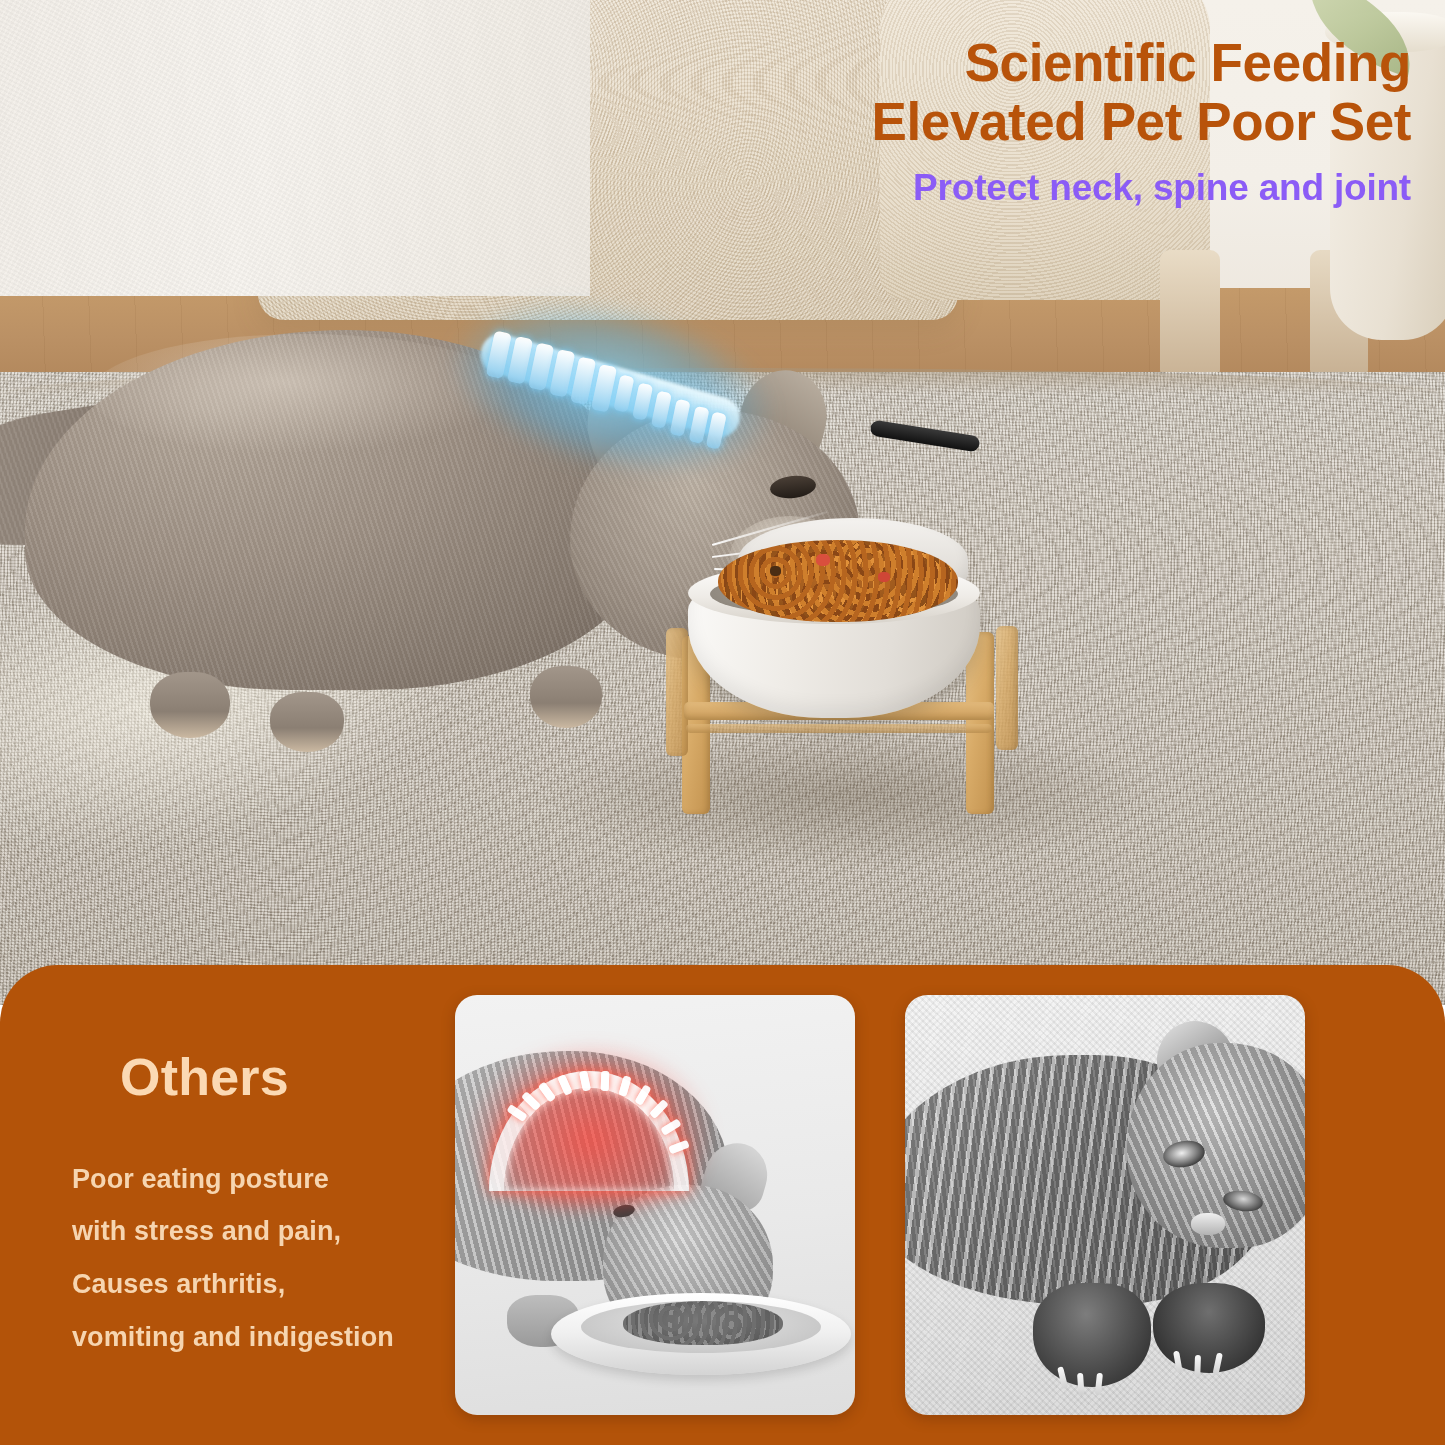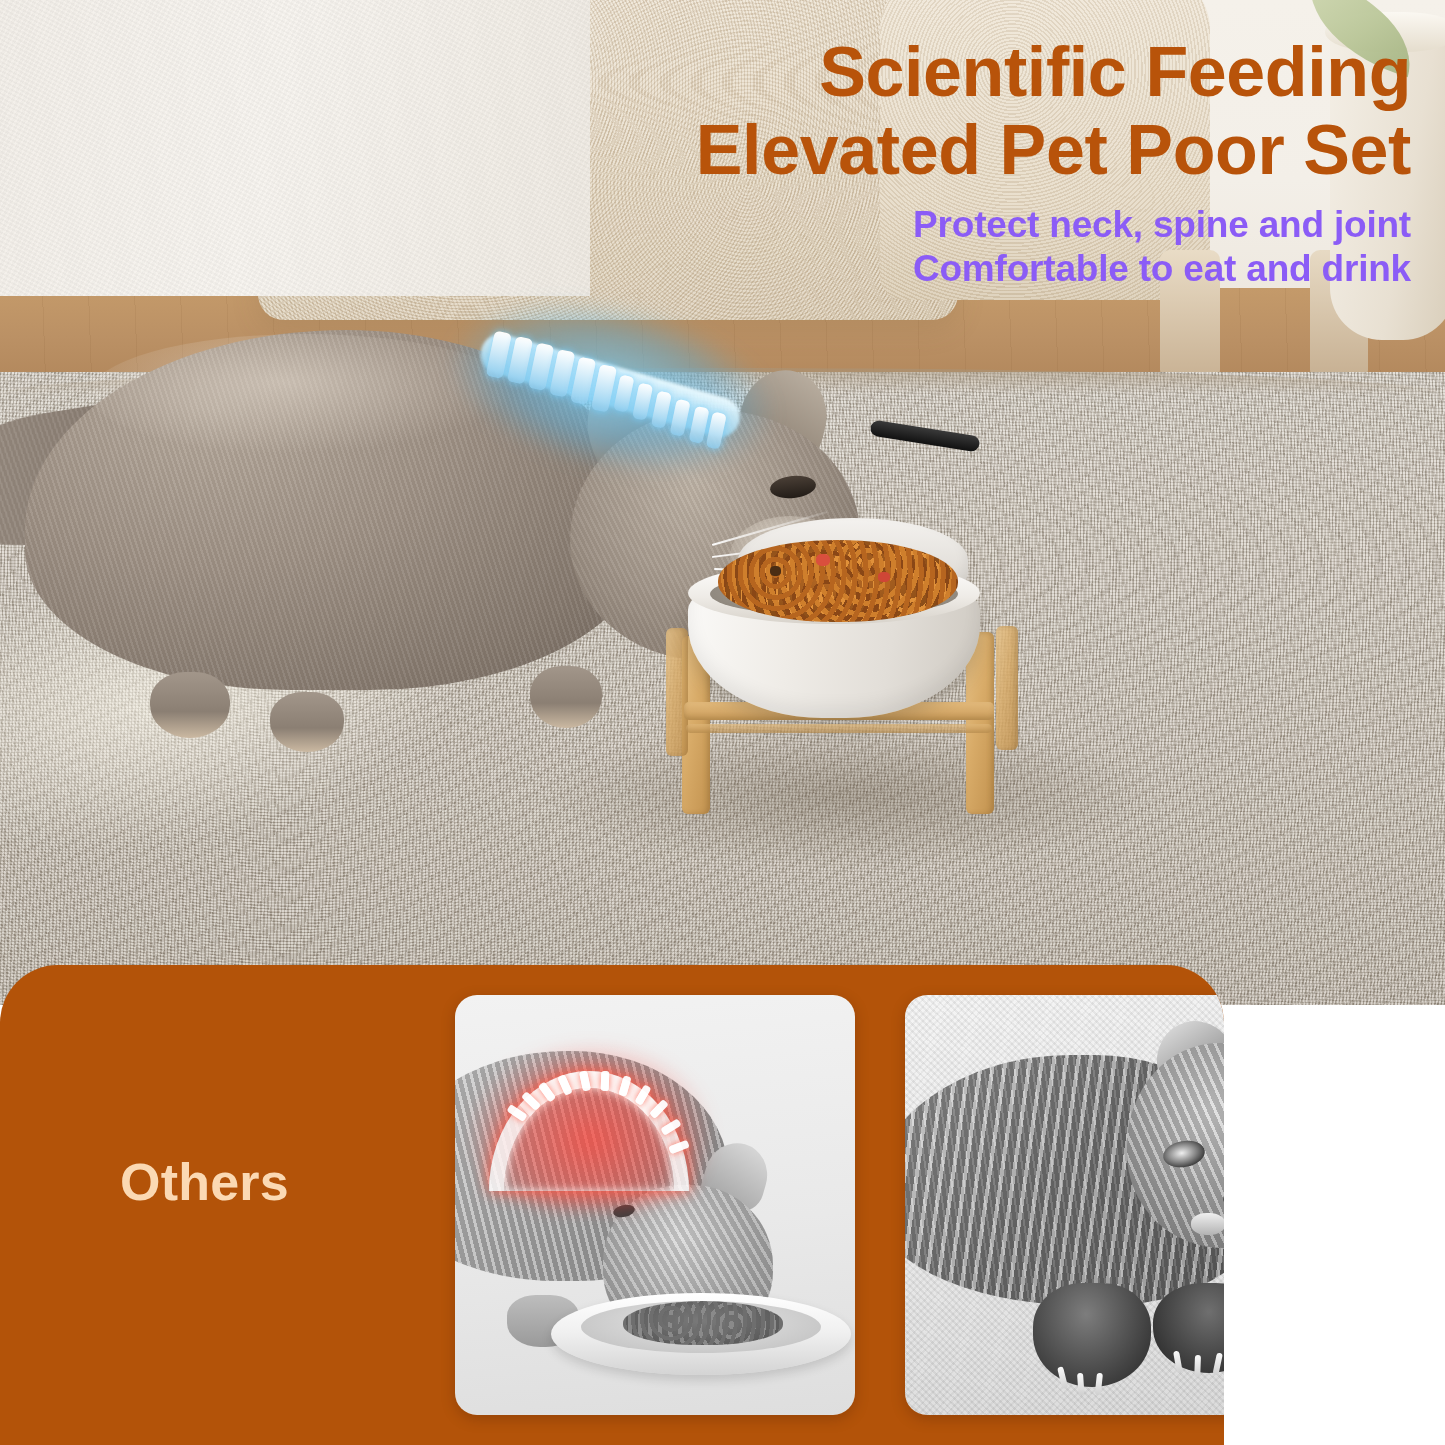--- a/index.html
+++ b/index.html
@@ -236,32 +236,32 @@
     border-radius:10px; transform:rotate(9deg);
     background:linear-gradient(180deg,#3a3a3a,#111);
   }
 
   
   .headline {
     position:absolute; right:34px; top:34px; width:820px;
     text-align:right;
   }
   .headline h1 {
-    font-size:70px; line-height:1.11; font-weight:bold;
+    font-size:53px; line-height:1.11; font-weight:bold;
     letter-spacing:-.4px; white-space:nowrap;
   }
   .headline h2 {
     margin-top:14px;
     font-size:37px; line-height:1.19; font-weight:bold;
     letter-spacing:-.2px; white-space:nowrap;
   }
 
   
   .panel {
-    position:absolute; left:0; top:965px; width:1224px; height:480px;
+    position:absolute; left:0; top:965px; width:1445px; height:480px;
     border-radius:58px 58px 0 0;
     overflow:hidden;
   }
   .panel-inner { position:absolute; inset:0; display:flex; align-items:center; }
 
   .panel-left {
     width:455px; flex:0 0 455px;
     padding:0 0 0 62px;
   }
   .panel-left h3 {
@@ -502,31 +502,34 @@
       <div class="rail" style="left:20px; top:214px; width:306px; height:9px; opacity:.7;"></div>
     </div>
 
     <div class="headline">
       <h1 style="color:#B8530A;">
         <span>Scientific Feeding</span><br>
         <span>Elevated Pet Poor Set</span>
       </h1>
       <h2 style="color:#8b5cf6;">
         <span>Protect neck, spine and joint</span><br>
-        <span>Comfortable to eat and drink</span>
       </h2>
     </div>
 
   </div>
 
   <div class="panel" style="background:#B35309;">
     <div class="panel-inner">
 
       <div class="panel-left">
         <h3 style="color:#FBD9B3;">Others</h3>
+        <p style="color:#F6D5B0;">Poor eating posture
+with stress and pain,
+Causes arthritis,
+vomiting and indigestion</p>
       </div>
 
       <div class="photos">
 
         <div class="photo ph1">
           <div class="k-body"></div>
           <div class="k-ear"></div>
           <div class="k-head"></div>
           <div class="k-eye"></div>
           <div class="k-paw"></div>

